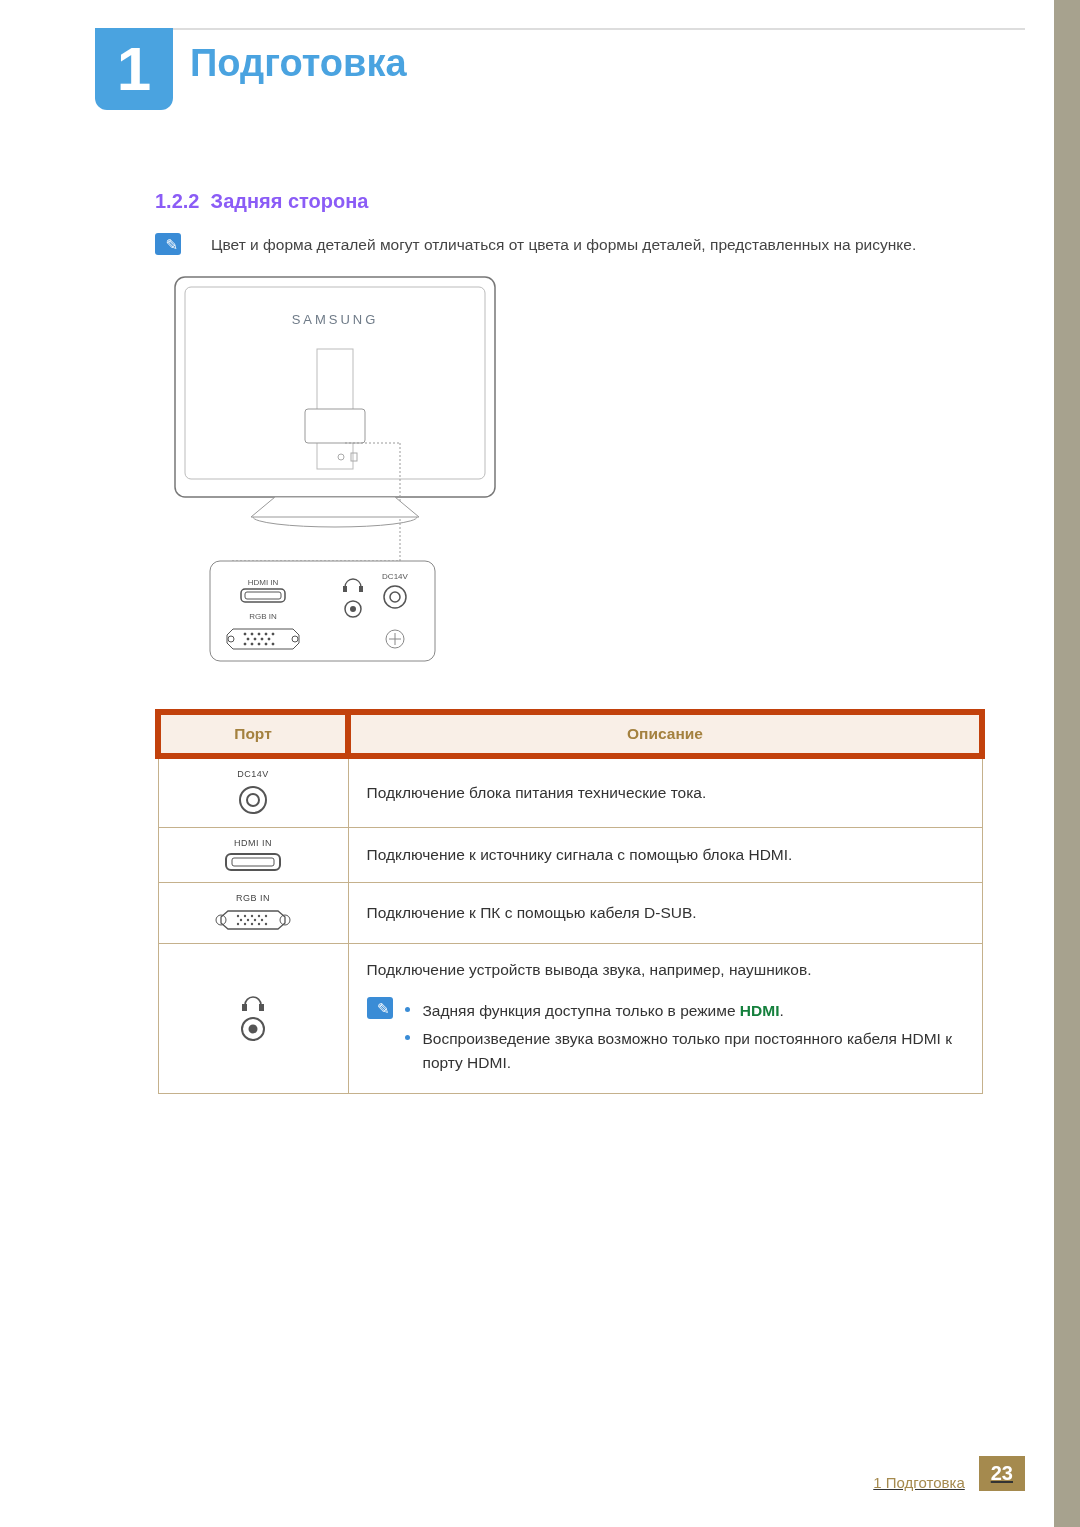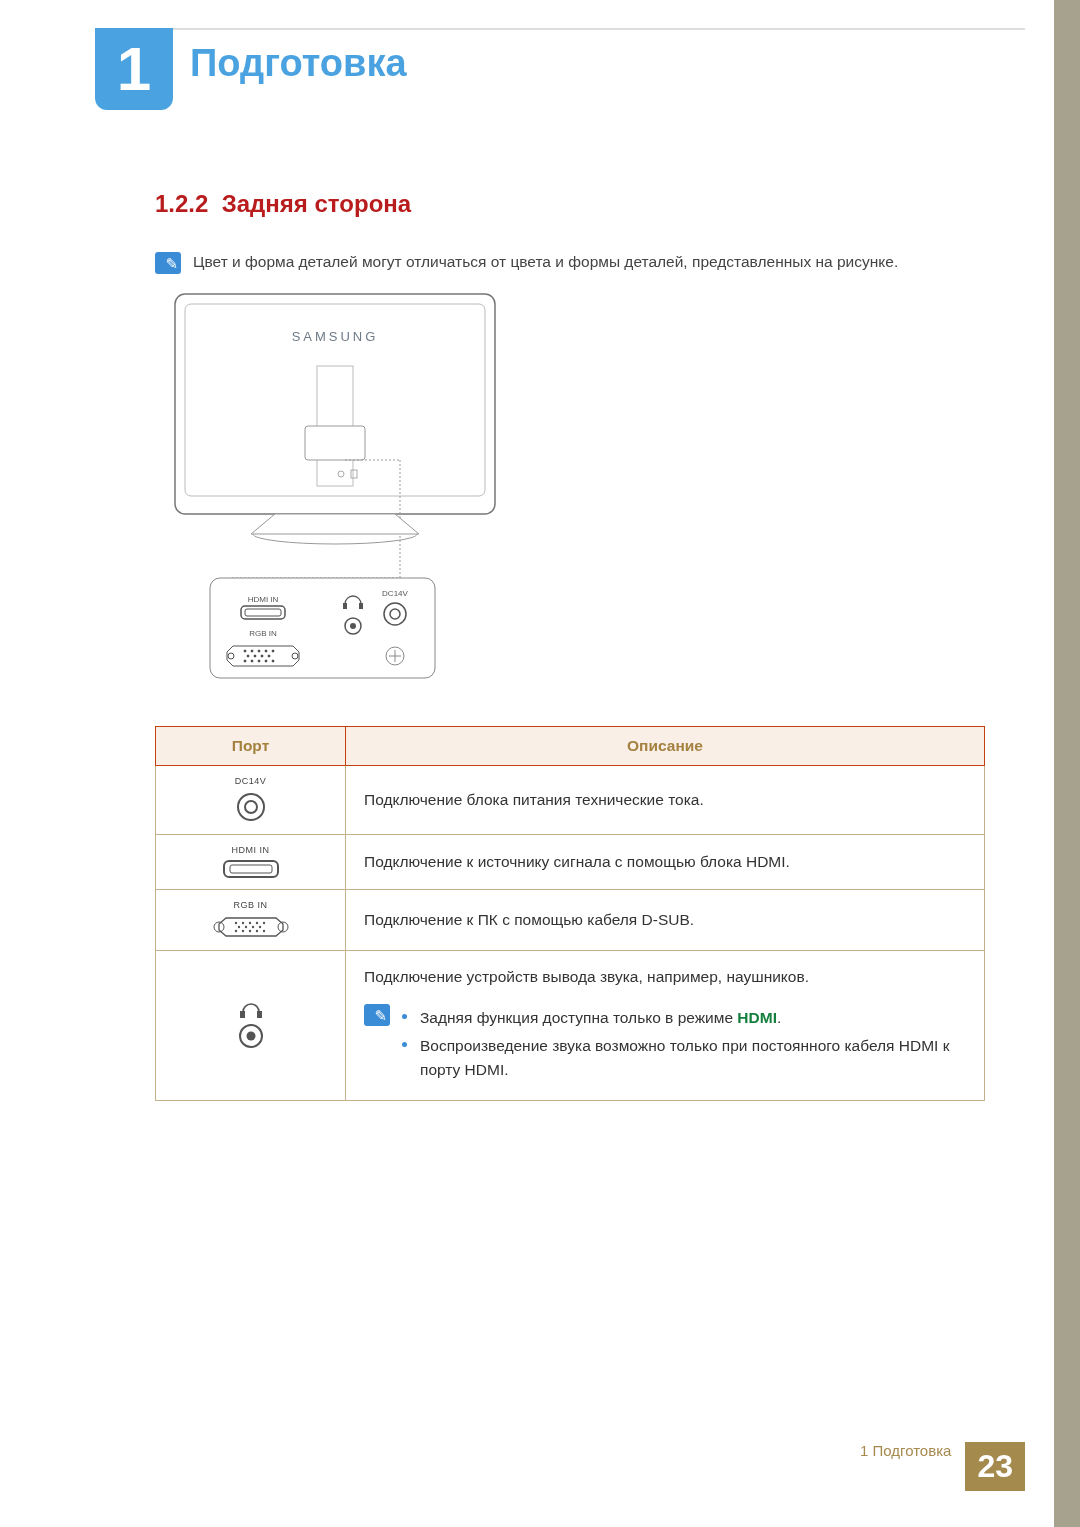--- a/index.html
+++ b/index.html
@@ -38,26 +38,26 @@
     position: absolute;
     left: 190px; top: 42px;
     font-size: 38px; font-weight: bold;
     color: #4aa3e0;
   }
   .content {
     position: absolute;
     left: 155px; top: 190px; right: 95px;
   }
   .section-header {
-    color: #b91c1c;
-    font-size: 24px; font-weight: bold;
-    margin-bottom: 32px;
+    color: #8b5cf6;
+    font-size: 20px; font-weight: bold;
+    margin-bottom: 20px;
   }
   .note-row {
-    display: flex; gap: 12px; align-items: flex-end;
+    display: flex; gap: 30px; align-items: flex-start;
   }
   .note-icon {
     width: 26px; height: 22px; flex: none;
     background: #3a8cd6; border-radius: 3px;
     position: relative;
   }
   .note-icon::after {
     content: "✎"; color: #fff; font-size: 15px;
     position: absolute; right: 3px; bottom: 1px;
   }
@@ -72,21 +72,21 @@
   table.ports {
     width: 100%;
     border-collapse: collapse;
     font-size: 15.5px;
   }
   table.ports th {
     background: #f9efe7;
     color: #a4813f;
     font-weight: bold;
     padding: 10px 8px;
-    border: 1px solid #c2410c;
+    border: 6px solid #c2410c;
     text-align: center;
   }
   table.ports td {
     border: 1px solid #c5b18c;
     padding: 14px 18px;
     vertical-align: middle;
     color: #333;
   }
   table.ports td.port-col {
     width: 190px; text-align: center; padding: 10px 6px;
@@ -104,30 +104,30 @@
   .bullets li { position: relative; padding-left: 18px; margin: 4px 0; line-height: 1.55; }
   .bullets li::before {
     content: ""; position: absolute; left: 0; top: 8px;
     width: 5px; height: 5px; background: #3a8cd6; border-radius: 50%;
   }
   .hdmi-em { color: #15803d; font-weight: bold; }
 
   .footer {
     position: absolute;
     bottom: 36px; right: 55px;
-    display: flex; align-items: flex-start;
+    display: flex; align-items: flex-end; text-decoration: underline;
   }
   .footer .crumb {
     color: #a58a4e; font-size: 15px;
     display: flex; align-items: center;
     padding-right: 14px;
   }
   .footer .pagenum {
     background: #a58a4e; color: #fff;
-    font-size: 32px; font-weight: bold;
+    font-size: 20px; font-weight: bold;
     padding: 6px 12px;
   }
 </style>
 </head>
 <body>
 
 <div class="side-stripe"></div>
 <div class="top-rule"></div>
 
 <div class="chapter-box">

